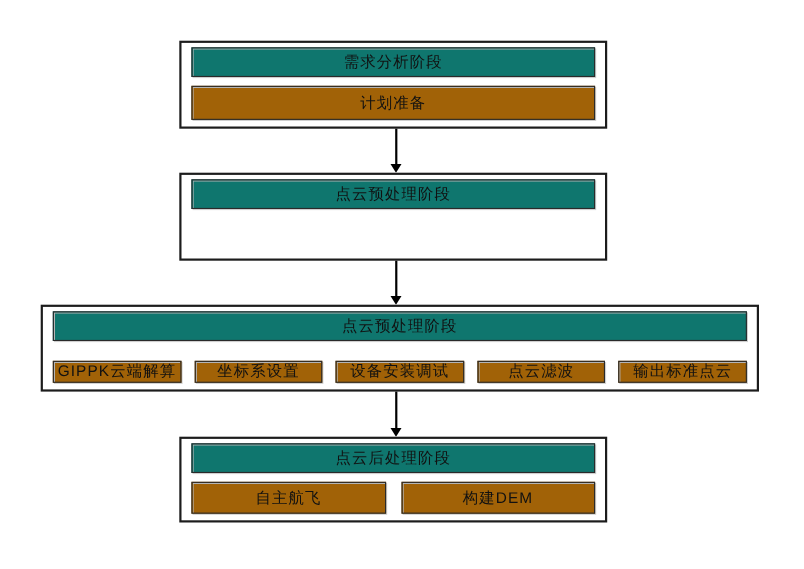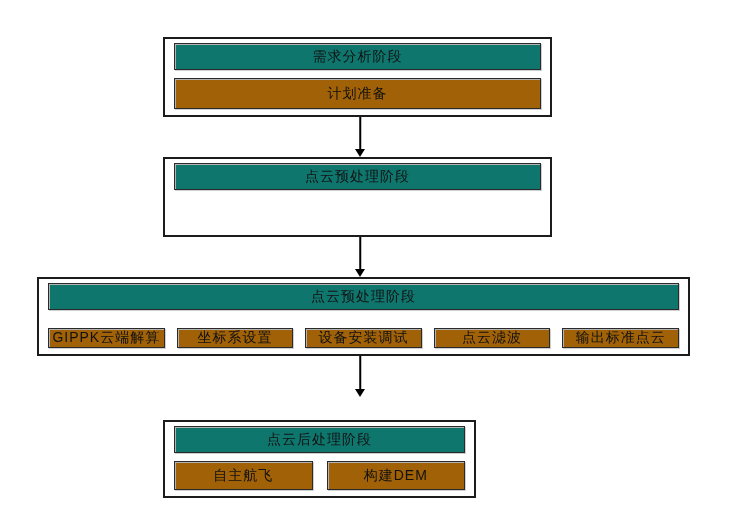--- a/index.html
+++ b/index.html
@@ -115,21 +115,21 @@
       <div class="task">点云滤波</div>
       <div class="task">输出标准点云</div>
     </div>
   </div>
 
   <div class="arrow" style="left:354px; top:356px; height:41px;">
     <div class="arrow-line"></div>
     <div class="arrow-head"></div>
   </div>
 
-  <div class="stage" style="left:163px; top:420px; width:313px; height:78px;">
+  <div class="stage" style="left:163px; top:397px; width:389px; height:78px;">
     <div class="stage-header">点云后处理阶段</div>
     <div class="stage-row gap3">
       <div class="task">自主航飞</div>
       <div class="task">构建DEM</div>
     </div>
   </div>
 
 </div>
 
 </body></html>

